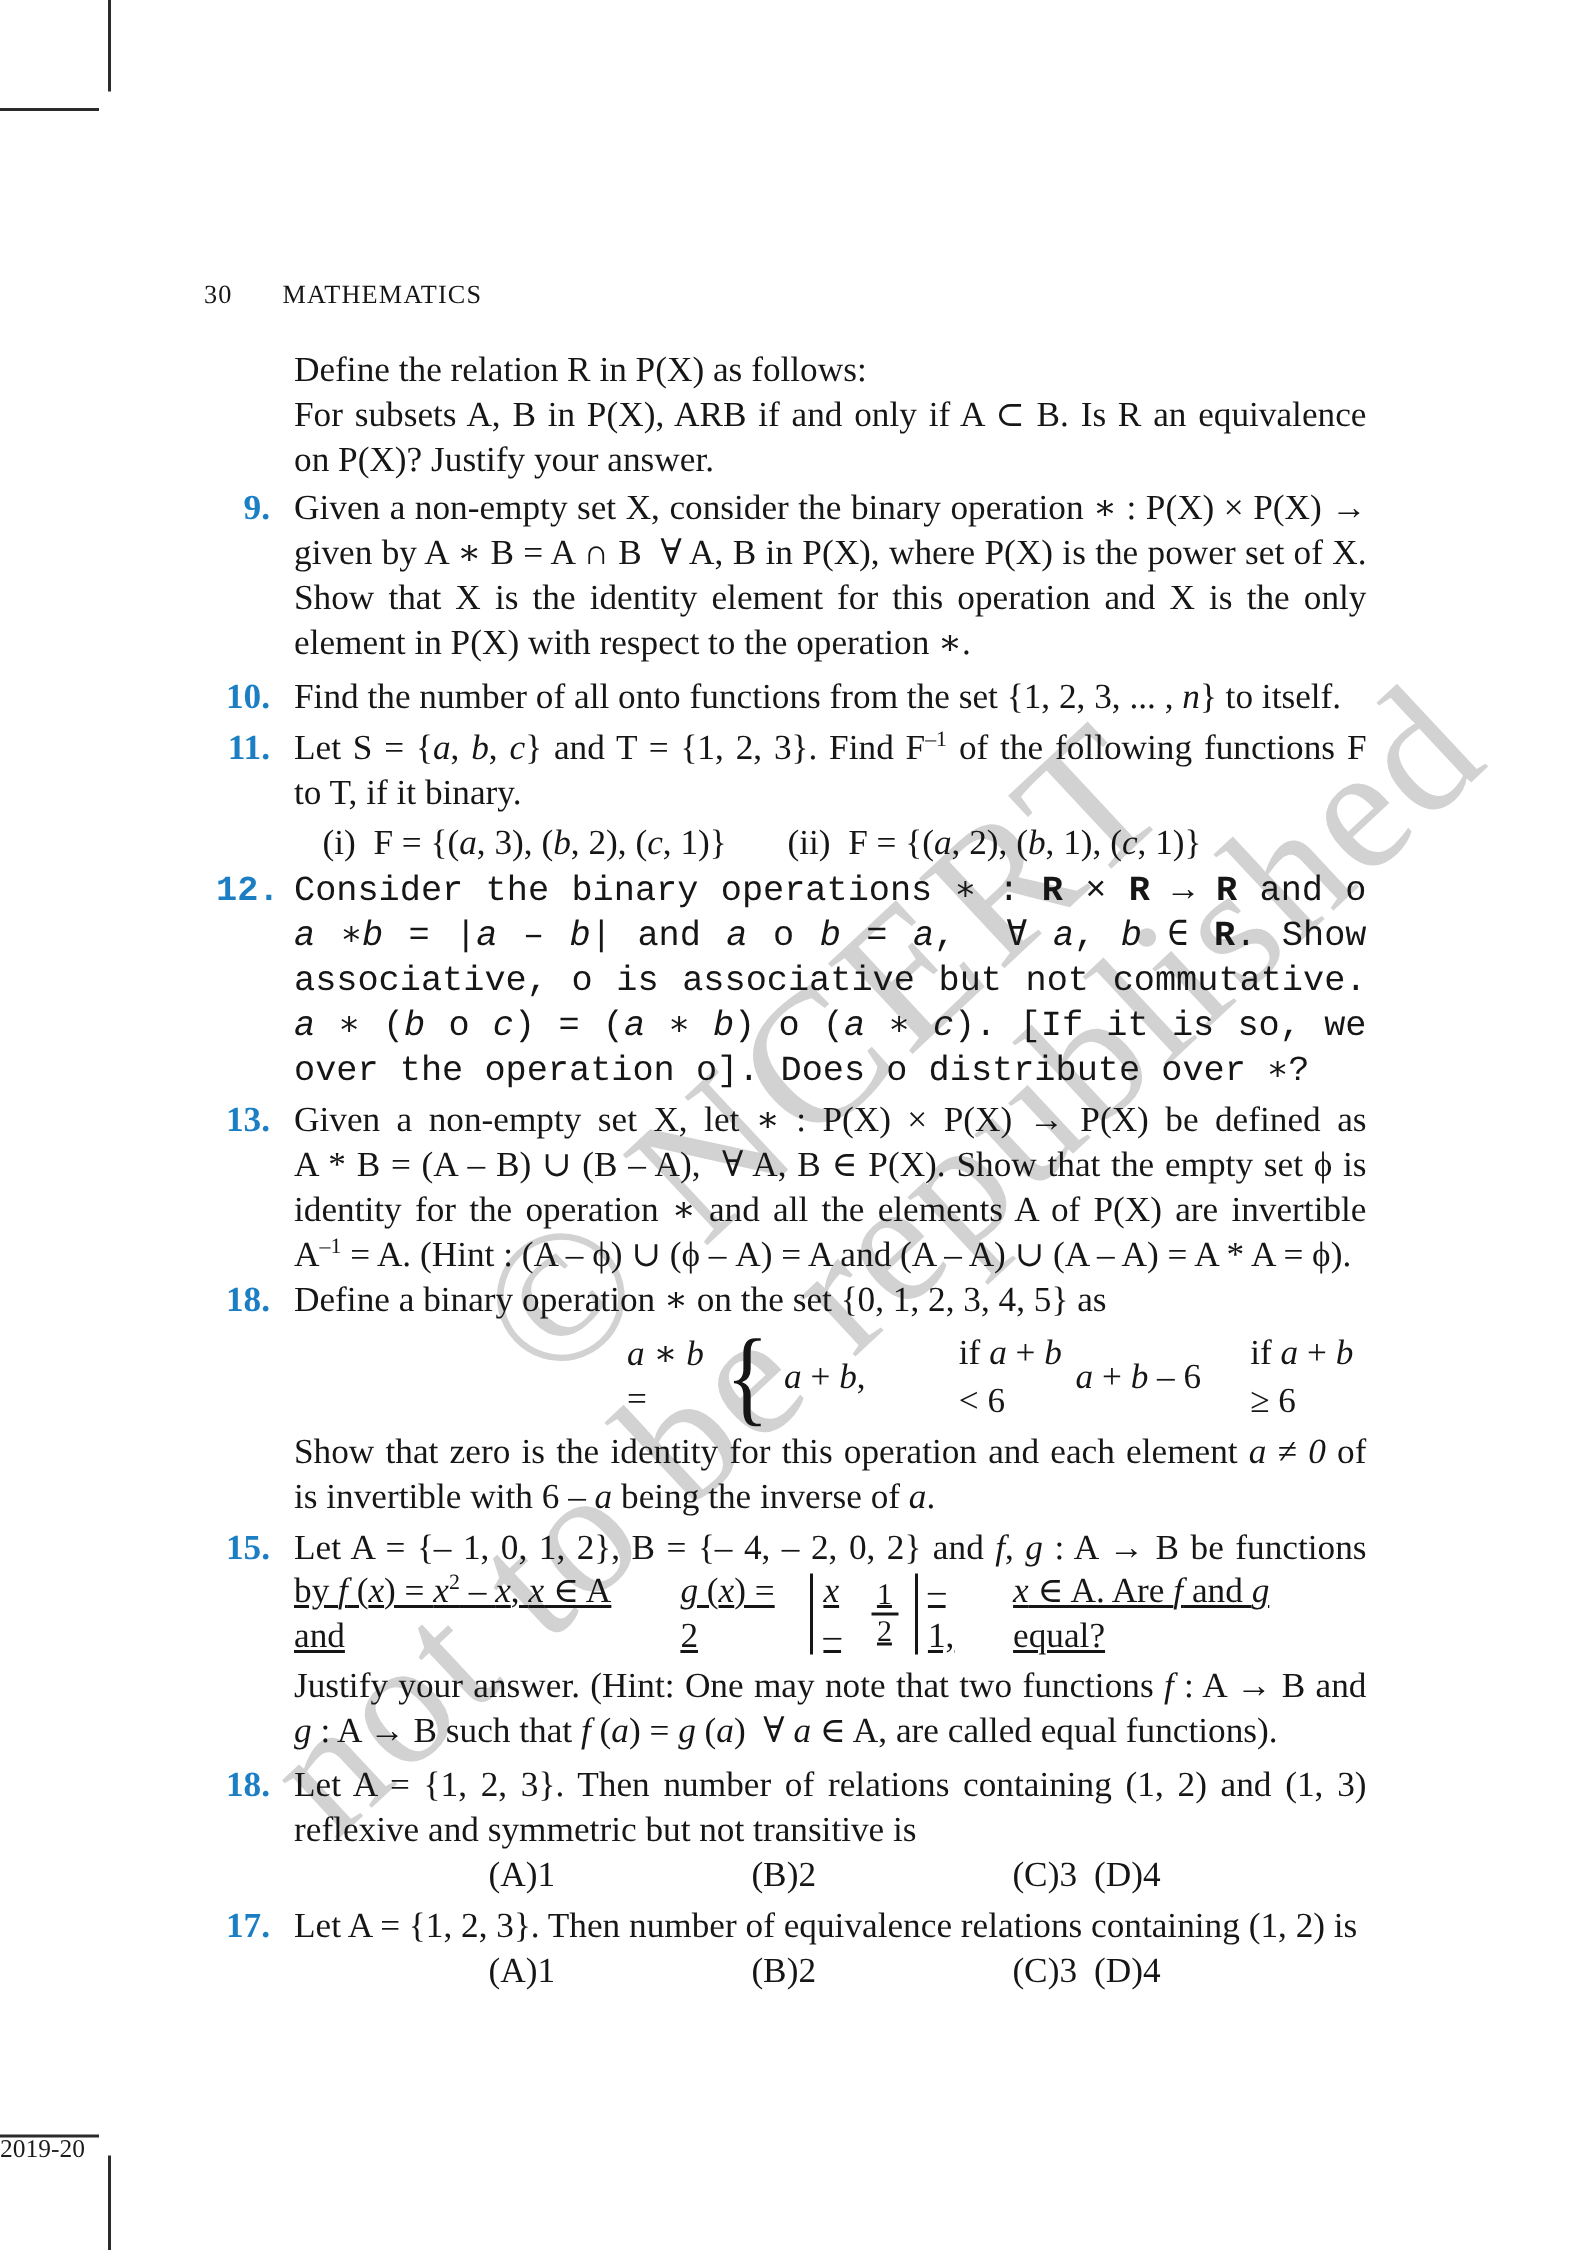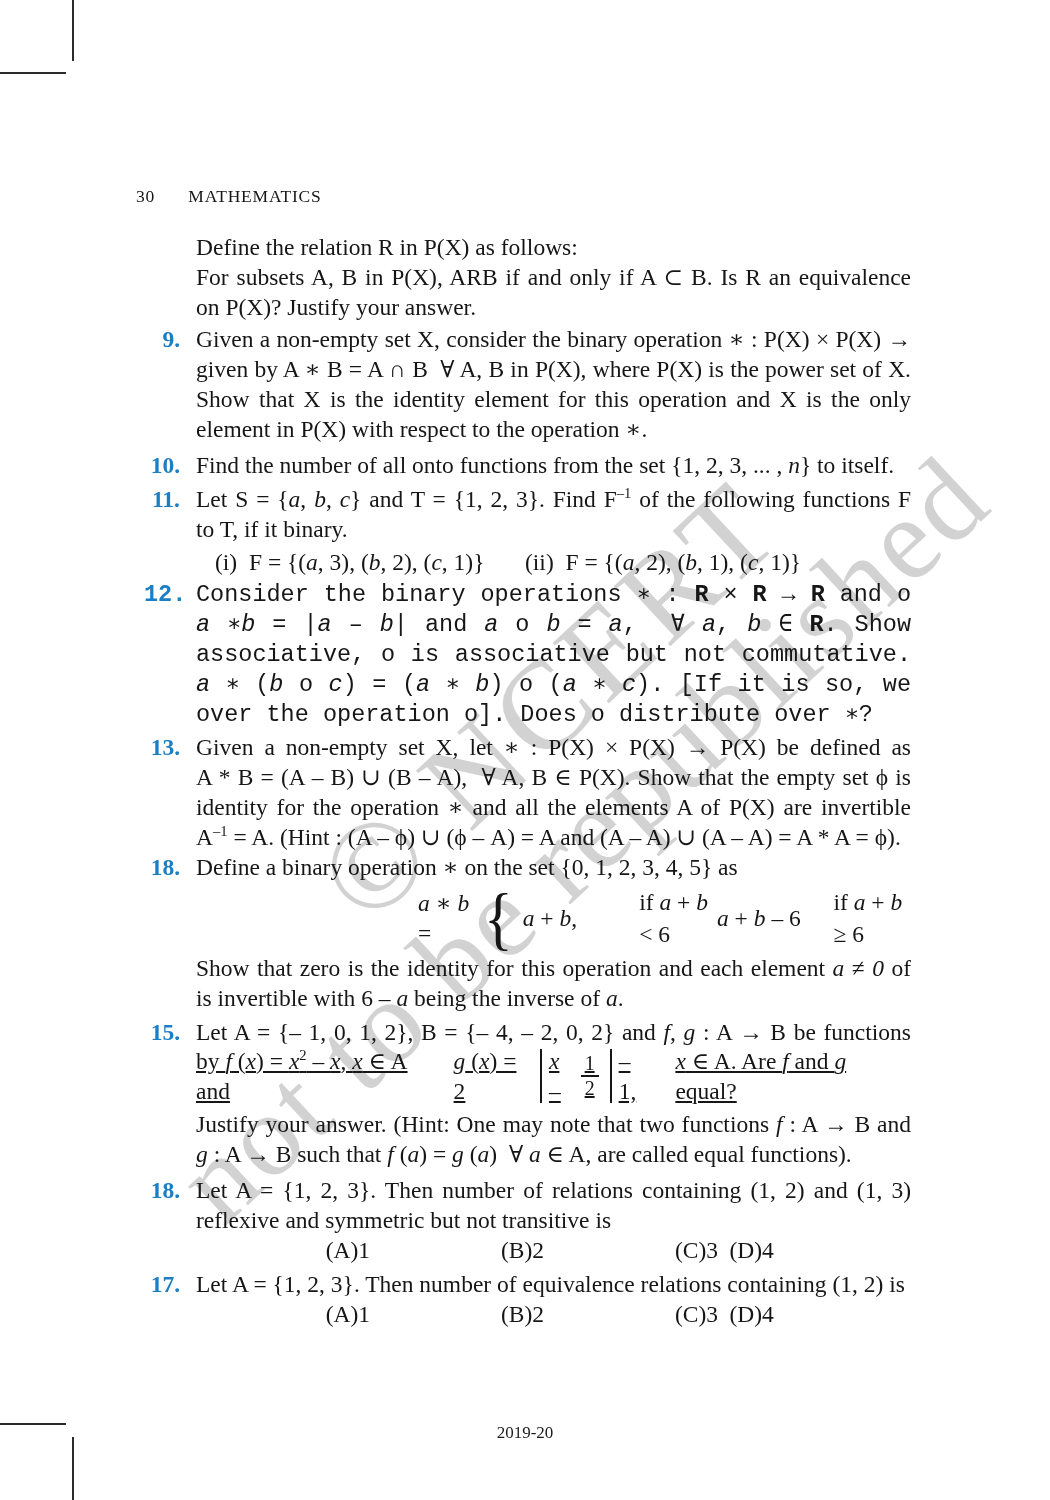--- a/index.html
+++ b/index.html
@@ -70,21 +70,21 @@
   .frac{display:inline-flex;flex-direction:column;align-items:center;font-size:20px;line-height:23px;margin:0 4px;}
   .frac-num{border-bottom:2px solid #161616;padding:0 4px;}
 
   
   .optrow{display:flex;height:30px;text-align:right;}
   .opt{width:174px;}
   .opt:last-child{width:auto;}
   .opt-lab{display:inline-block;min-width:44px;}
 
   
-  .footer{position:absolute;left:0;top:1423px;width:100%;text-align:center;font-size:17px;color:#1c1c1c;z-index:2;}
+  .footer{position:absolute;left:0;top:1423px;width:100%;text-align:left;font-size:17px;color:#1c1c1c;z-index:2;}
 </style>
 </head>
 <body>
 
 <div class="page">
 
   <div class="cropmark cm-tl-v"></div>
   <div class="cropmark cm-tl-h"></div>
   <div class="cropmark cm-bl-h"></div>
   <div class="cropmark cm-bl-v"></div>

